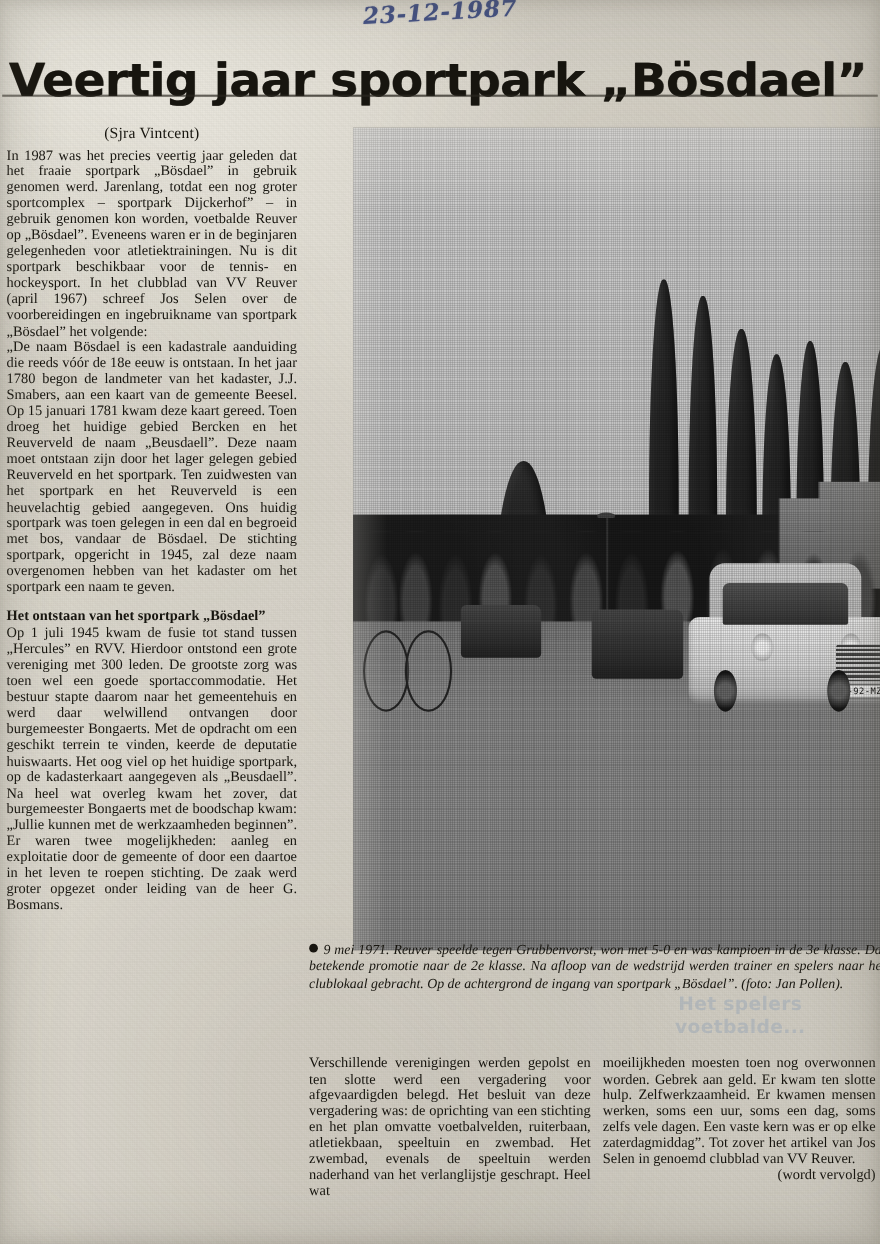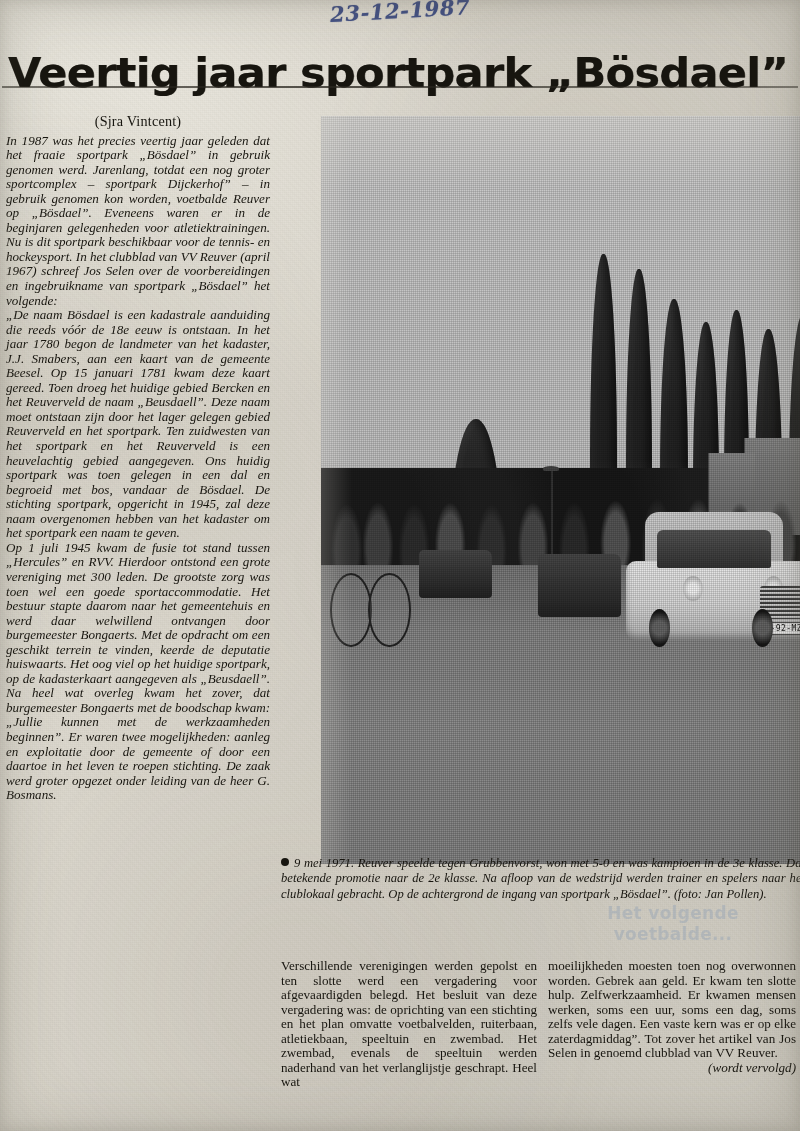--- a/index.html
+++ b/index.html
@@ -96,21 +96,21 @@
   .col {
     position: absolute;
     font-size: 13.1px;
     line-height: 14.55px;
     text-align: justify;
     text-justify: inter-word;
     hyphens: none;
     color: #17150f;
   }
   .col p { margin: 0; }
-  .col p + p { margin-top: 0px; font-style: italic; }
+  .col p + p { margin-top: 0px; }
   .byline {
     text-align: center;
     font-size: 14.2px;
     margin-bottom: 5px !important;
     letter-spacing: .2px;
   }
   .subhead {
     font-weight: 700;
     text-align: justify;
     margin-top: 12.5px !important;
@@ -349,20 +349,21 @@
 
   <div class="handdate">23-12-1987</div>
 
   <h1 class="headline">Veertig jaar sportpark „Bösdael”</h1>
   <div class="rule-top"></div>
 
   <div class="col col-left">
     <p class="byline">(Sjra Vintcent)</p>
     <p>In 1987 was het precies veertig jaar geleden dat het fraaie sportpark „Bösdael” in gebruik genomen werd. Jarenlang, totdat een nog groter sportcomplex – sportpark Dijckerhof” – in gebruik genomen kon worden, voetbalde Reuver op „Bösdael”. Eveneens waren er in de beginjaren gelegenheden voor atletiektrainingen. Nu is dit sportpark beschikbaar voor de tennis- en hockeysport. In het clubblad van VV Reuver (april 1967) schreef Jos Selen over de voorbereidingen en ingebruikname van sportpark „Bösdael” het volgende:</p>
     <p>„De naam Bösdael is een kadastrale aanduiding die reeds vóór de 18e eeuw is ontstaan. In het jaar 1780 begon de landmeter van het kadaster, J.J. Smabers, aan een kaart van de gemeente Beesel. Op 15 januari 1781 kwam deze kaart gereed. Toen droeg het huidige gebied Bercken en het Reuverveld de naam „Beusdaell”. Deze naam moet ontstaan zijn door het lager gelegen gebied Reuverveld en het sportpark. Ten zuidwesten van het sportpark en het Reuverveld is een heuvelachtig gebied aangegeven. Ons huidig sportpark was toen gelegen in een dal en begroeid met bos, vandaar de Bösdael. De stichting sportpark, opgericht in 1945, zal deze naam overgenomen hebben van het kadaster om het sportpark een naam te geven.</p>
+    <p class="subhead">Het ontstaan van het sportpark „Bösdael”</p>
     <p>Op 1 juli 1945 kwam de fusie tot stand tussen „Hercules” en RVV. Hierdoor ontstond een grote vereniging met 300 leden. De grootste zorg was toen wel een goede sportaccommodatie. Het bestuur stapte daarom naar het gemeentehuis en werd daar welwillend ontvangen door burgemeester Bongaerts. Met de opdracht om een geschikt terrein te vinden, keerde de deputatie huiswaarts. Het oog viel op het huidige sportpark, op de kadasterkaart aangegeven als „Beusdaell”. Na heel wat overleg kwam het zover, dat burgemeester Bongaerts met de boodschap kwam: „Jullie kunnen met de werkzaamheden beginnen”. Er waren twee mogelijkheden: aanleg en exploitatie door de gemeente of door een daartoe in het leven te roepen stichting. De zaak werd groter opgezet onder leiding van de heer G. Bosmans.</p>
   </div>
 
   <figure class="photo-wrap">
     <div class="photo">
       <div class="sky"></div>
 
       <div class="poplar" style="left:52%;width:5.2%;height:44%;"></div>
       <div class="poplar" style="left:59%;width:5.0%;height:42%;"></div>
       <div class="poplar" style="left:65.5%;width:5.4%;height:38%;"></div>
@@ -408,21 +409,21 @@
         <div class="wheel" style="left:66%;"></div>
       </div>
     </div>
     <div class="photo-halftone"></div>
     <div class="photo-fade"></div>
   </figure>
 
   <figcaption class="caption"><span class="cap-bullet"></span><span>9 mei 1971. Reuver speelde tegen Grubbenvorst, won met 5-0 en was kampioen in de 3e klasse. Dat betekende promotie naar de 2e klasse. Na afloop van de wedstrijd werden trainer en spelers naar het clublokaal gebracht. Op de achtergrond de ingang van sportpark „Bösdael”. (foto: Jan Pollen).</span></figcaption>
 
   <div class="ghost">
-    <div>Het volgende</div>
+    <div>Het spelers</div>
     <div>voetbalde...</div>
   </div>
 
   <div class="col col-mid">
     <p>Verschillende verenigingen werden gepolst en ten slotte werd een vergadering voor afgevaardigden belegd. Het besluit van deze vergadering was: de oprichting van een stichting en het plan omvatte voetbalvelden, ruiterbaan, atletiekbaan, speeltuin en zwembad. Het zwembad, evenals de speeltuin werden naderhand van het verlanglijstje geschrapt. Heel wat</p>
   </div>
 
   <div class="col col-right">
     <p>moeilijkheden moesten toen nog overwonnen worden. Gebrek aan geld. Er kwam ten slotte hulp. Zelfwerkzaamheid. Er kwamen mensen werken, soms een uur, soms een dag, soms zelfs vele dagen. Een vaste kern was er op elke zaterdagmiddag”. Tot zover het artikel van Jos Selen in genoemd clubblad van VV Reuver.</p>
     <p class="signoff">(wordt vervolgd)</p>

